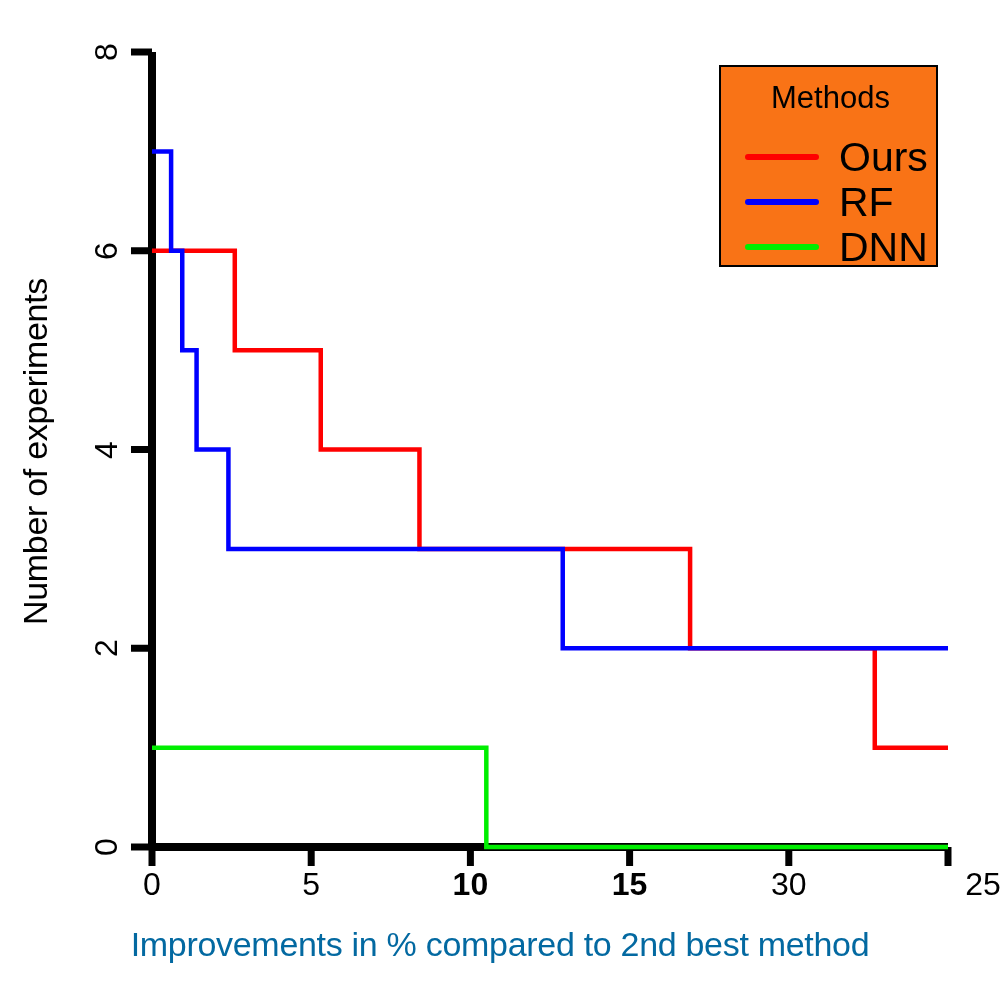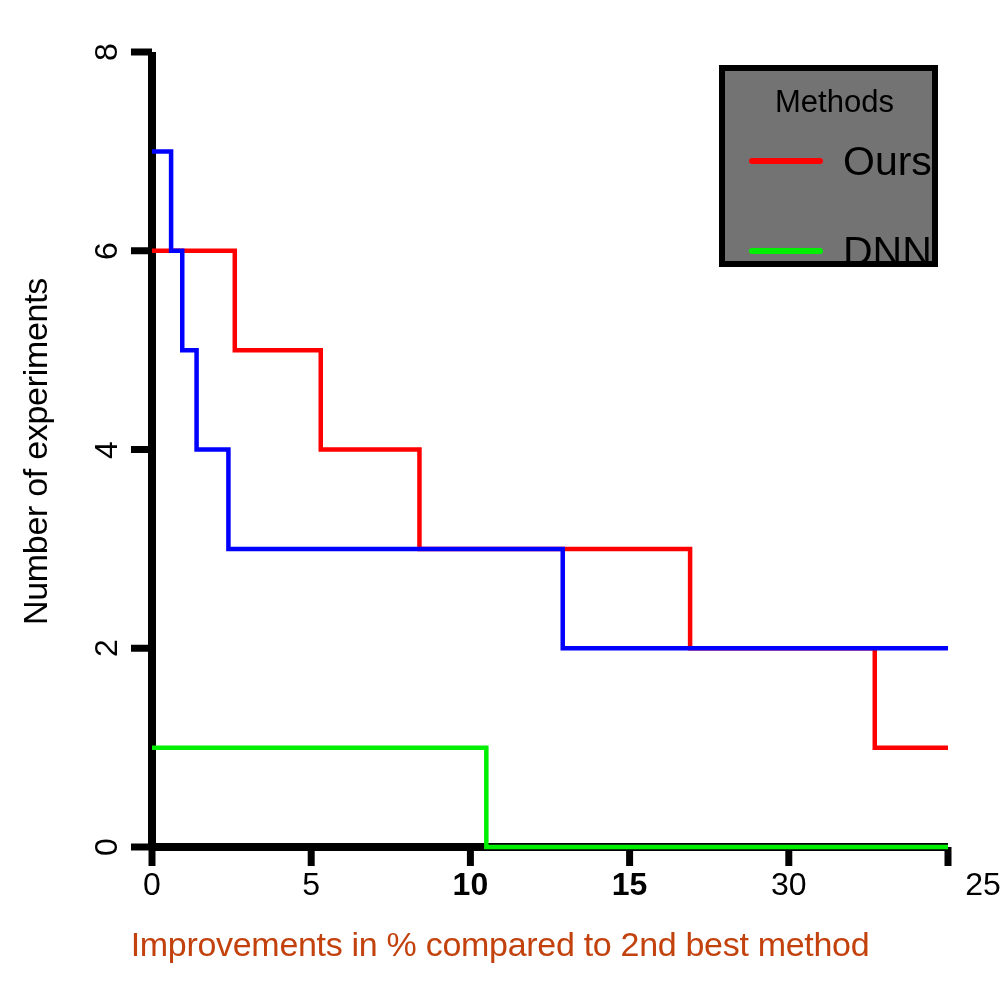--- a/index.html
+++ b/index.html
@@ -26,21 +26,21 @@
     width: 1000px;
     height: 1000px;
   }
   .axis-title-x {
     position: absolute;
     left: 0;
     top: 925px;
     width: 1000px;
     text-align: center;
     font-size: 34px;
-    color: #c2410c;
+    color: #0369a1;
     white-space: nowrap;
     letter-spacing: -0.3px;
   }
   .axis-title-y-wrap {
     position: absolute;
     left: -385px;
     top: 432px;
     width: 840px;
     text-align: center;
     transform: rotate(-90deg);
@@ -65,22 +65,22 @@
     font-size: 32px;
     color: #000000;
     text-align: center;
   }
   #legend-box {
     position: absolute;
     left: 719px;
     top: 65px;
     width: 219px;
     height: 202px;
-    border: 6px solid #000000;
-    background: #737373;
+    border: 2px solid #000000;
+    background: #f97316;
     box-sizing: border-box;
   }
   #legend-title {
     position: absolute;
     left: 0;
     top: 13px;
     width: 219px;
     text-align: center;
     font-size: 31px;
     color: #000000;
@@ -159,19 +159,23 @@
   <div class="axis-title-y-wrap">
     <span class="axis-title-y">Number of experiments</span>
   </div>
 
   <div id="legend-box">
     <div id="legend-title">Methods</div>
     <div class="legend-row" style="top:68px;">
       <span class="legend-swatch" style="background: rgb(255, 0, 0);"></span>
       <span class="legend-label">Ours</span>
     </div>
+    <div class="legend-row" style="top:113px;">
+      <span class="legend-swatch" style="background: rgb(0, 0, 255);"></span>
+      <span class="legend-label">RF</span>
+    </div>
     <div class="legend-row" style="top:158px;">
       <span class="legend-swatch" style="background: rgb(0, 238, 0);"></span>
       <span class="legend-label">DNN</span>
     </div>
   </div>
 
 </div>
 
 </body></html>

